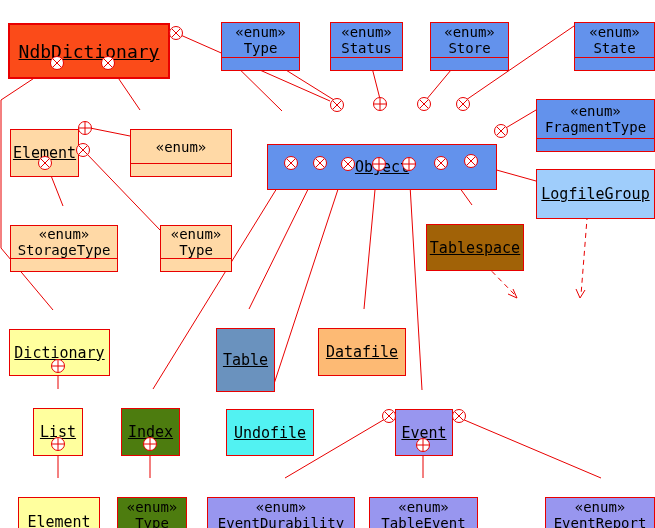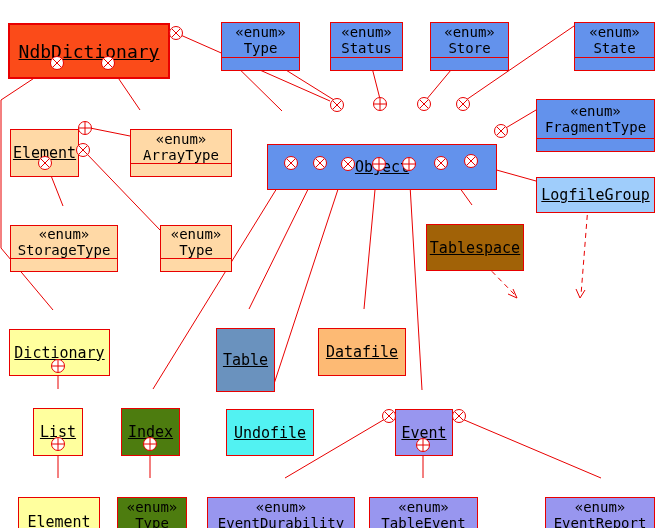--- a/index.html
+++ b/index.html
@@ -108,21 +108,20 @@
     <div class="comp"></div>
   </div>
 
   <div class="box single c-peach" style="left:10px;top:110px;width:69px;height:48px">
     <span>Element</span>
   </div>
 
   <div class="box stereo c-peach" style="left:130px;top:110px;width:102px;height:48px">
     <div class="title">
       <div>«enum»</div>
-      <div>ArrayType</div>
     </div>
     <div class="comp"></div>
   </div>
 
   <div class="box stereo c-peach" style="left:10px;top:206px;width:108px;height:47px">
     <div class="title">
       <div>«enum»</div>
       <div>StorageType</div>
     </div>
     <div class="comp"></div>
@@ -141,21 +140,21 @@
   </div>
 
   <div class="box stereo c-blue" style="left:536px;top:80px;width:119px;height:53px">
     <div class="title">
       <div>«enum»</div>
       <div>FragmentType</div>
     </div>
     <div class="comp"></div>
   </div>
 
-  <div class="box single c-lblue" style="left:536px;top:158px;width:119px;height:36px">
+  <div class="box single c-lblue" style="left:536px;top:150px;width:119px;height:50px">
     <span>LogfileGroup</span>
   </div>
 
   <div class="box single c-cyan" style="left:426px;top:205px;width:98px;height:47px">
     <span>Tablespace</span>
   </div>
 
 
   <div class="box single c-yellow" style="left:9px;top:310px;width:101px;height:47px">
     <span>Dictionary</span>

